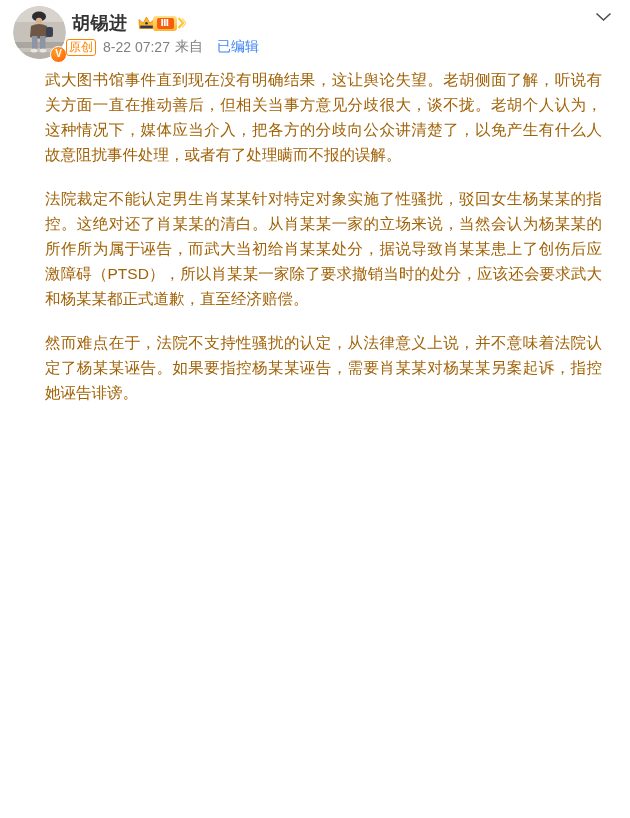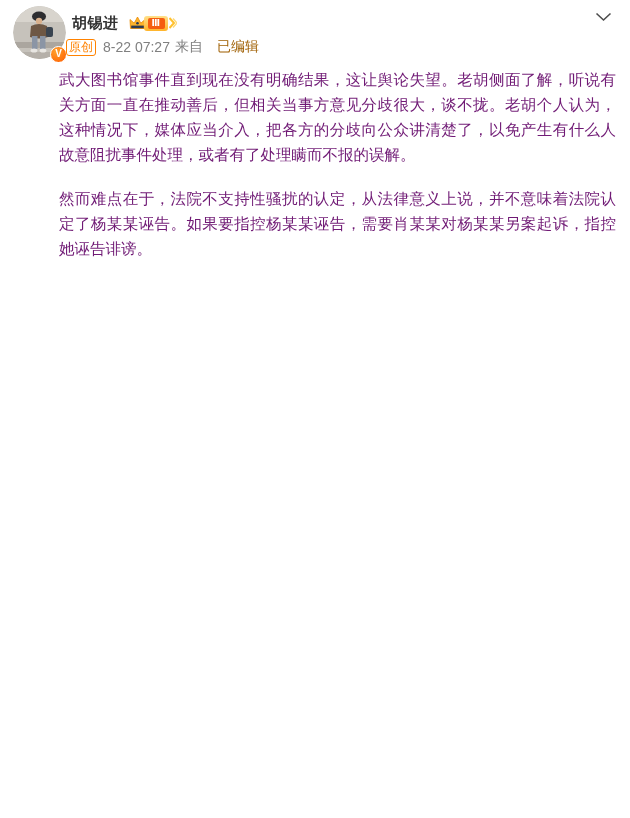--- a/index.html
+++ b/index.html
@@ -42,21 +42,21 @@
   }
 
   .name-row {
     position: absolute;
     left: 72px; top: 12px;
     height: 22px;
     display: flex;
     align-items: center;
   }
   .username {
-    font-size: 15px;
+    font-size: 18px;
     font-weight: 700;
     color: #333333;
     cursor: pointer;
     letter-spacing: 0.5px;
   }
   .vip-badge {
     display: inline-flex;
     align-items: center;
     margin-left: 9px;
     cursor: pointer;
@@ -97,40 +97,40 @@
     color: #ff8200;
     font-size: 12px;
     line-height: 15px;
     padding: 0 2px;
     border-radius: 3px;
     margin-right: 7px;
   }
   .meta-time { margin-right: 5px; }
   .meta-from { margin-right: 14px; }
   .meta-device { color: #808080; text-decoration: none; cursor: pointer; margin-right: 5px; }
-  .meta-edited { color: #a16207; cursor: pointer; }
+  .meta-edited { color: #3b82f6; cursor: pointer; }
 
   .more-chevron {
     position: absolute;
     left: 592px; top: 6px;
     width: 22px; height: 22px;
     display: flex;
     align-items: center;
     justify-content: center;
     cursor: pointer;
   }
 
   
   .post-body {
     position: absolute;
-    left: 59px; top: 67px;
+    left: 45px; top: 67px;
     width: 557px;
     font-size: 15.5px;
     line-height: 25px;
-    color: #701a75;
+    color: #a16207;
     text-align: justify;
   }
   .post-body p { margin: 0 0 19px 0; }
   .post-body p:last-child { margin-bottom: 0; }
 </style>
 </head>
 <body>
 
 <div class="page">
 
@@ -185,16 +185,17 @@
   </div>
 
   <div class="more-chevron">
     <svg width="17" height="10" viewBox="0 0 17 10">
       <polyline points="1.5,1.5 8.5,8 15.5,1.5" fill="none" stroke="#4d4d4d" stroke-width="1.6"></polyline>
     </svg>
   </div>
 
   <div class="post-body">
     <p>武大图书馆事件直到现在没有明确结果，这让舆论失望。老胡侧面了解，听说有关方面一直在推动善后，但相关当事方意见分歧很大，谈不拢。老胡个人认为，这种情况下，媒体应当介入，把各方的分歧向公众讲清楚了，以免产生有什么人故意阻扰事件处理，或者有了处理瞒而不报的误解。</p>
+    <p>法院裁定不能认定男生肖某某针对特定对象实施了性骚扰，驳回女生杨某某的指控。这绝对还了肖某某的清白。从肖某某一家的立场来说，当然会认为杨某某的所作所为属于诬告，而武大当初给肖某某处分，据说导致肖某某患上了创伤后应激障碍（PTSD），所以肖某某一家除了要求撤销当时的处分，应该还会要求武大和杨某某都正式道歉，直至经济赔偿。</p>
     <p>然而难点在于，法院不支持性骚扰的认定，从法律意义上说，并不意味着法院认定了杨某某诬告。如果要指控杨某某诬告，需要肖某某对杨某某另案起诉，指控她诬告诽谤。</p>
   </div>
 
 </div>
 
 </body></html>

